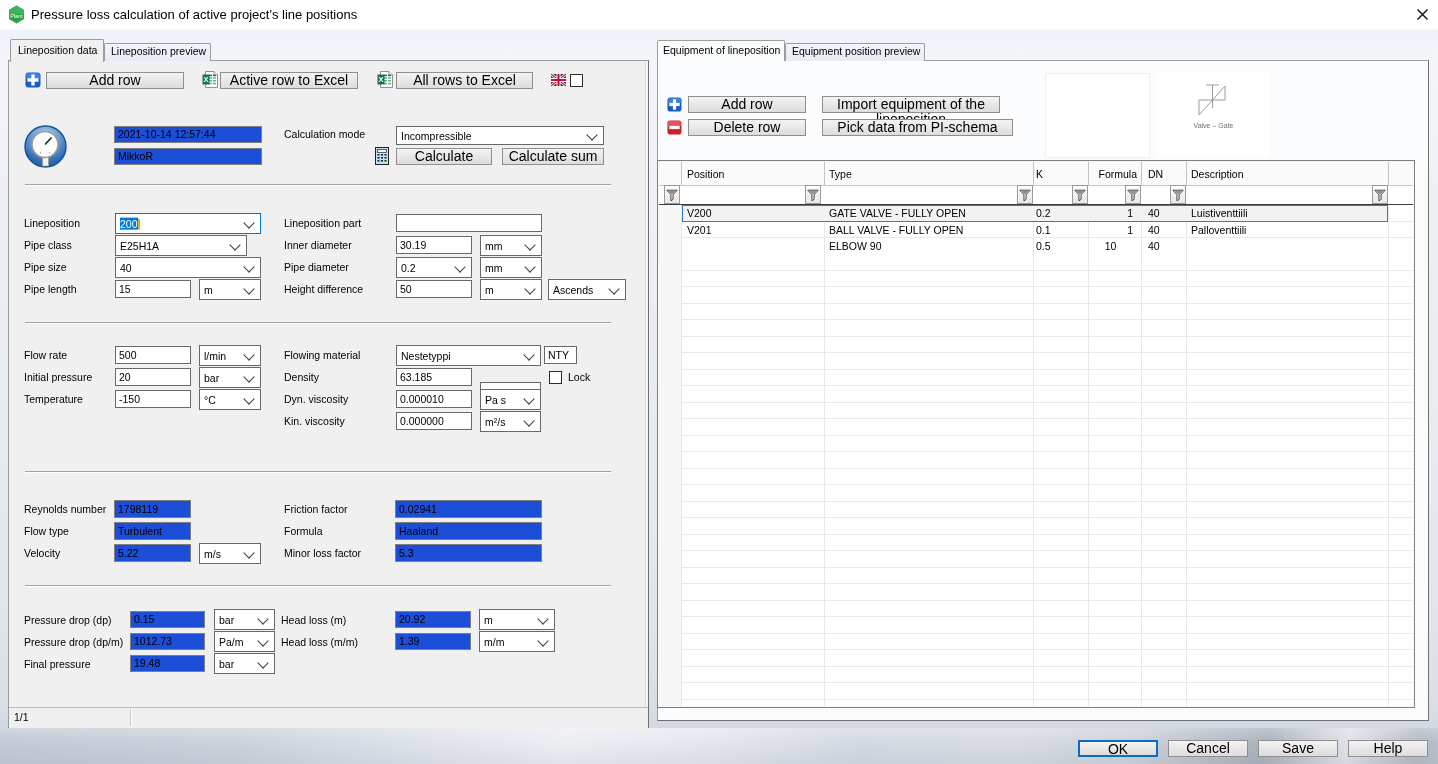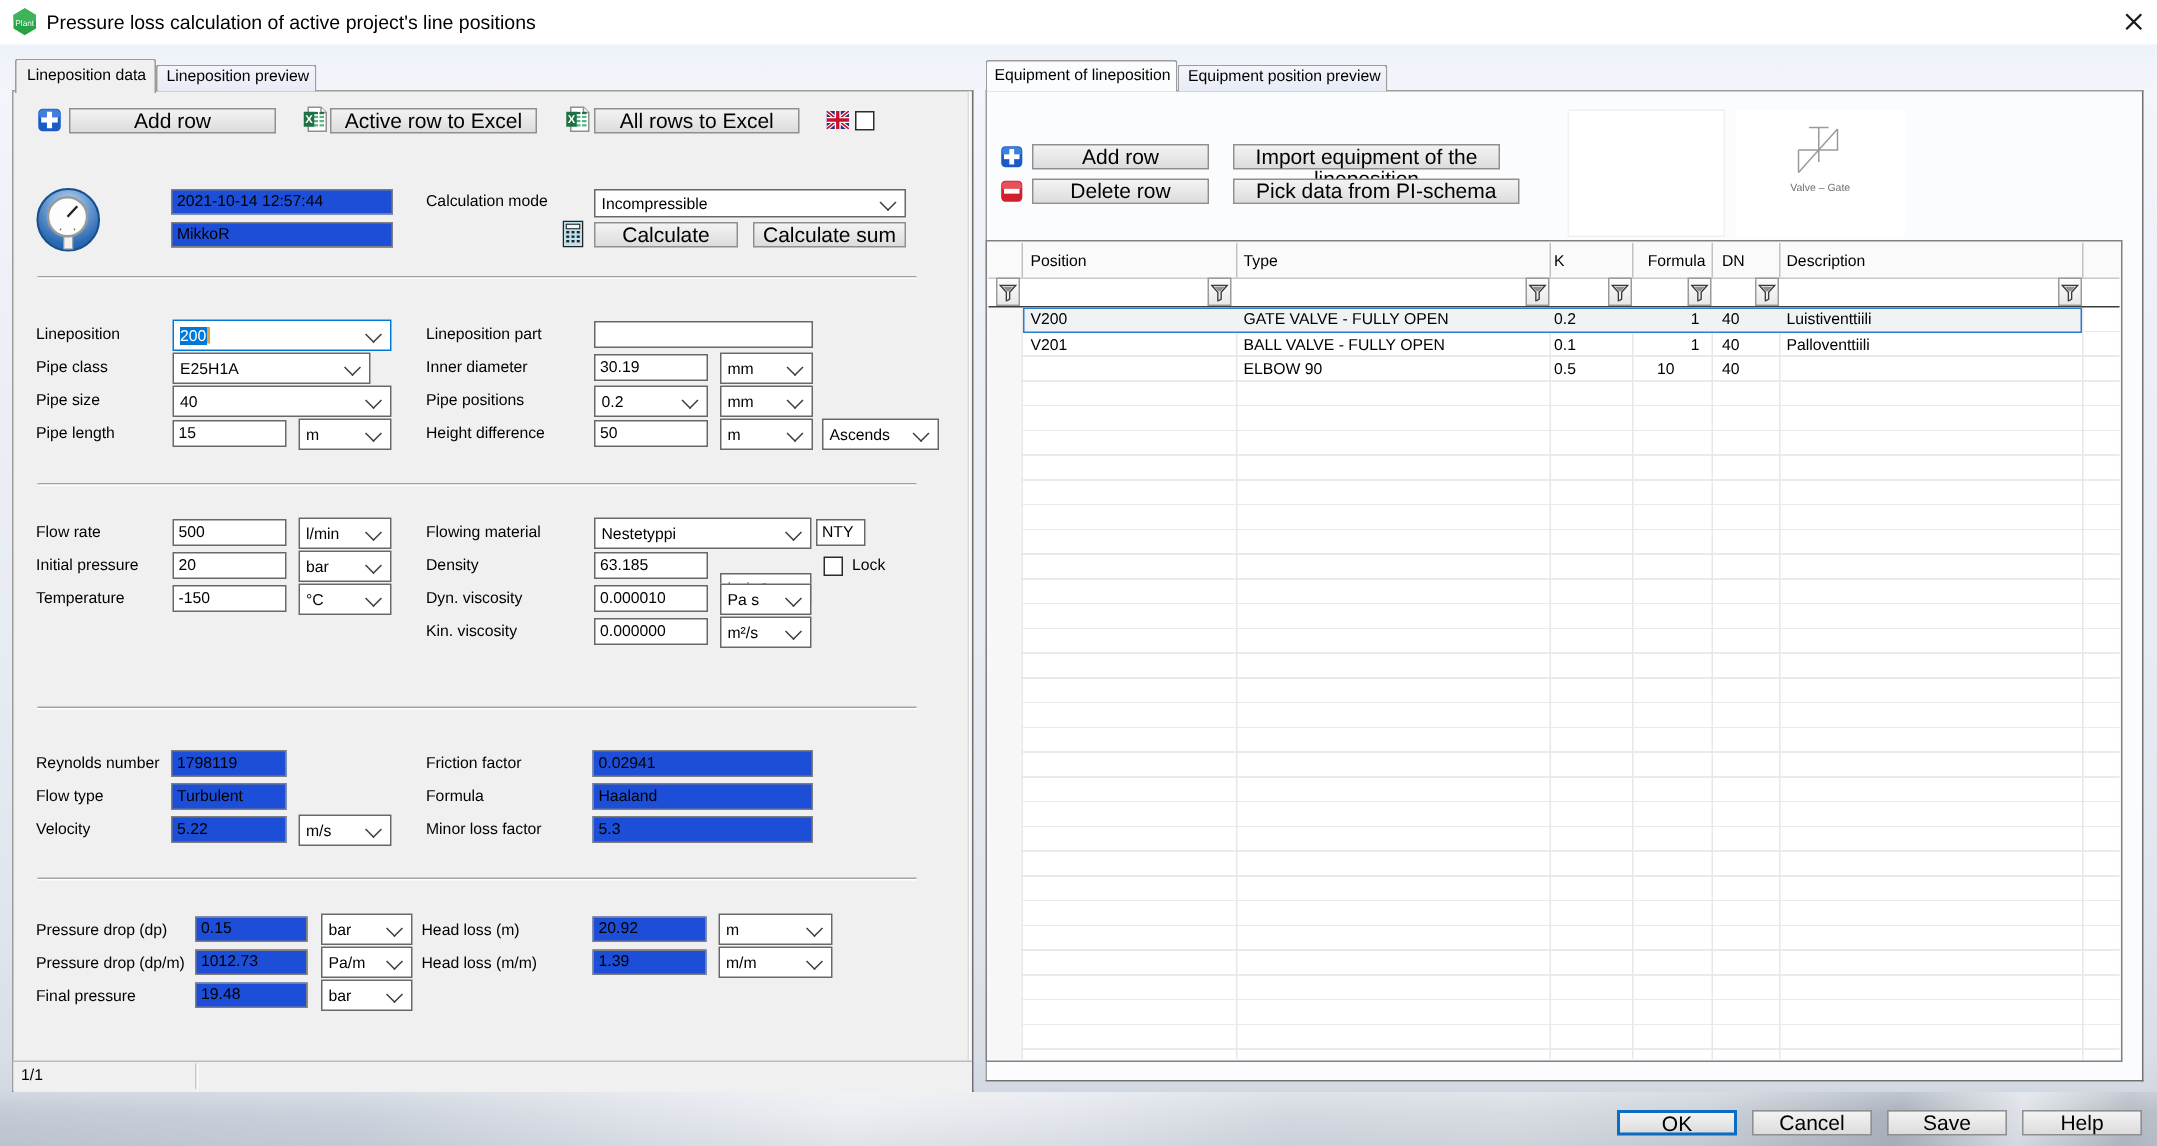--- a/index.html
+++ b/index.html
@@ -154,21 +154,21 @@
 <div class="cb" style="left:480px;top:235px;width:62px;height:21px">
     <b>mm</b>
     <i></i>
   </div>
 
 <div class="lbl" style="left:24px;top:257px">Pipe size</div>
 <div class="cb" style="left:115px;top:257px;width:146px;height:21px">
     <b>40</b>
     <i></i>
   </div>
-<div class="lbl" style="left:284px;top:257px">Pipe positions</div>
+<div class="lbl" style="left:284px;top:257px">Pipe diameter</div>
 <div class="cb" style="left:396px;top:257px;width:76px;height:21px">
     <b>0.2</b>
     <i></i>
   </div>
 <div class="cb" style="left:480px;top:257px;width:62px;height:21px">
     <b>mm</b>
     <i></i>
   </div>
 
 <div class="lbl" style="left:24px;top:279px">Pipe length</div>

